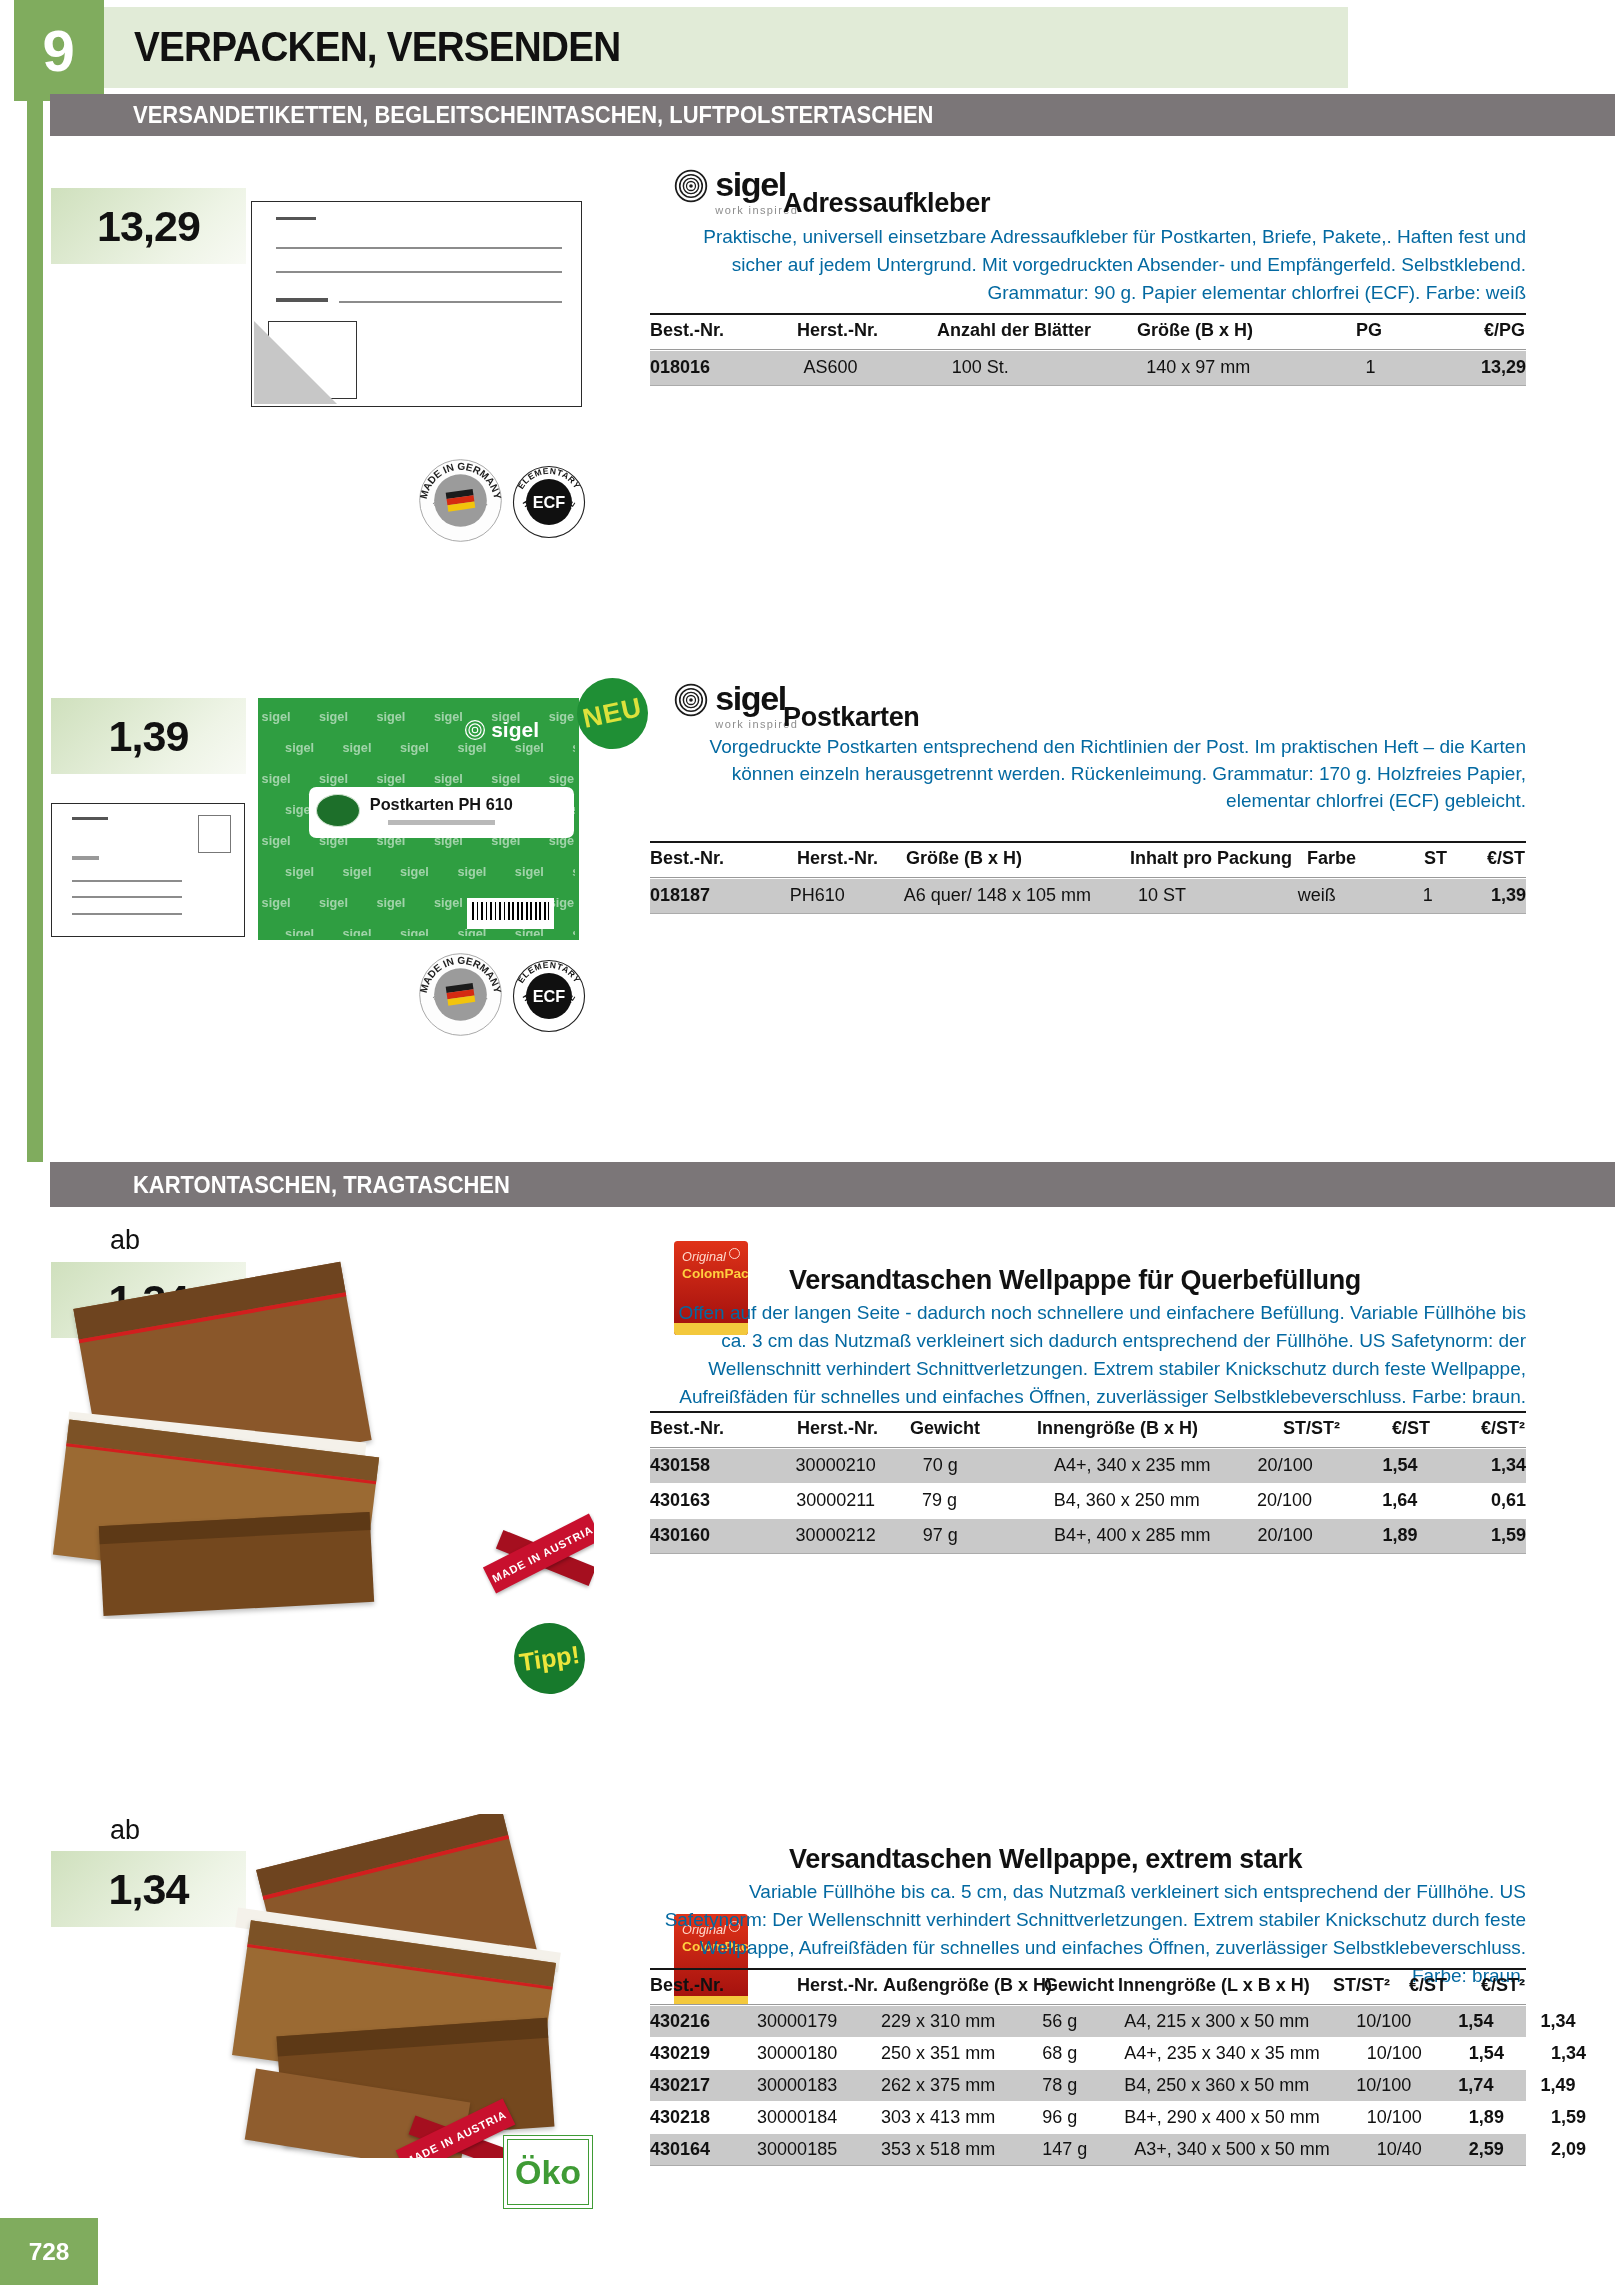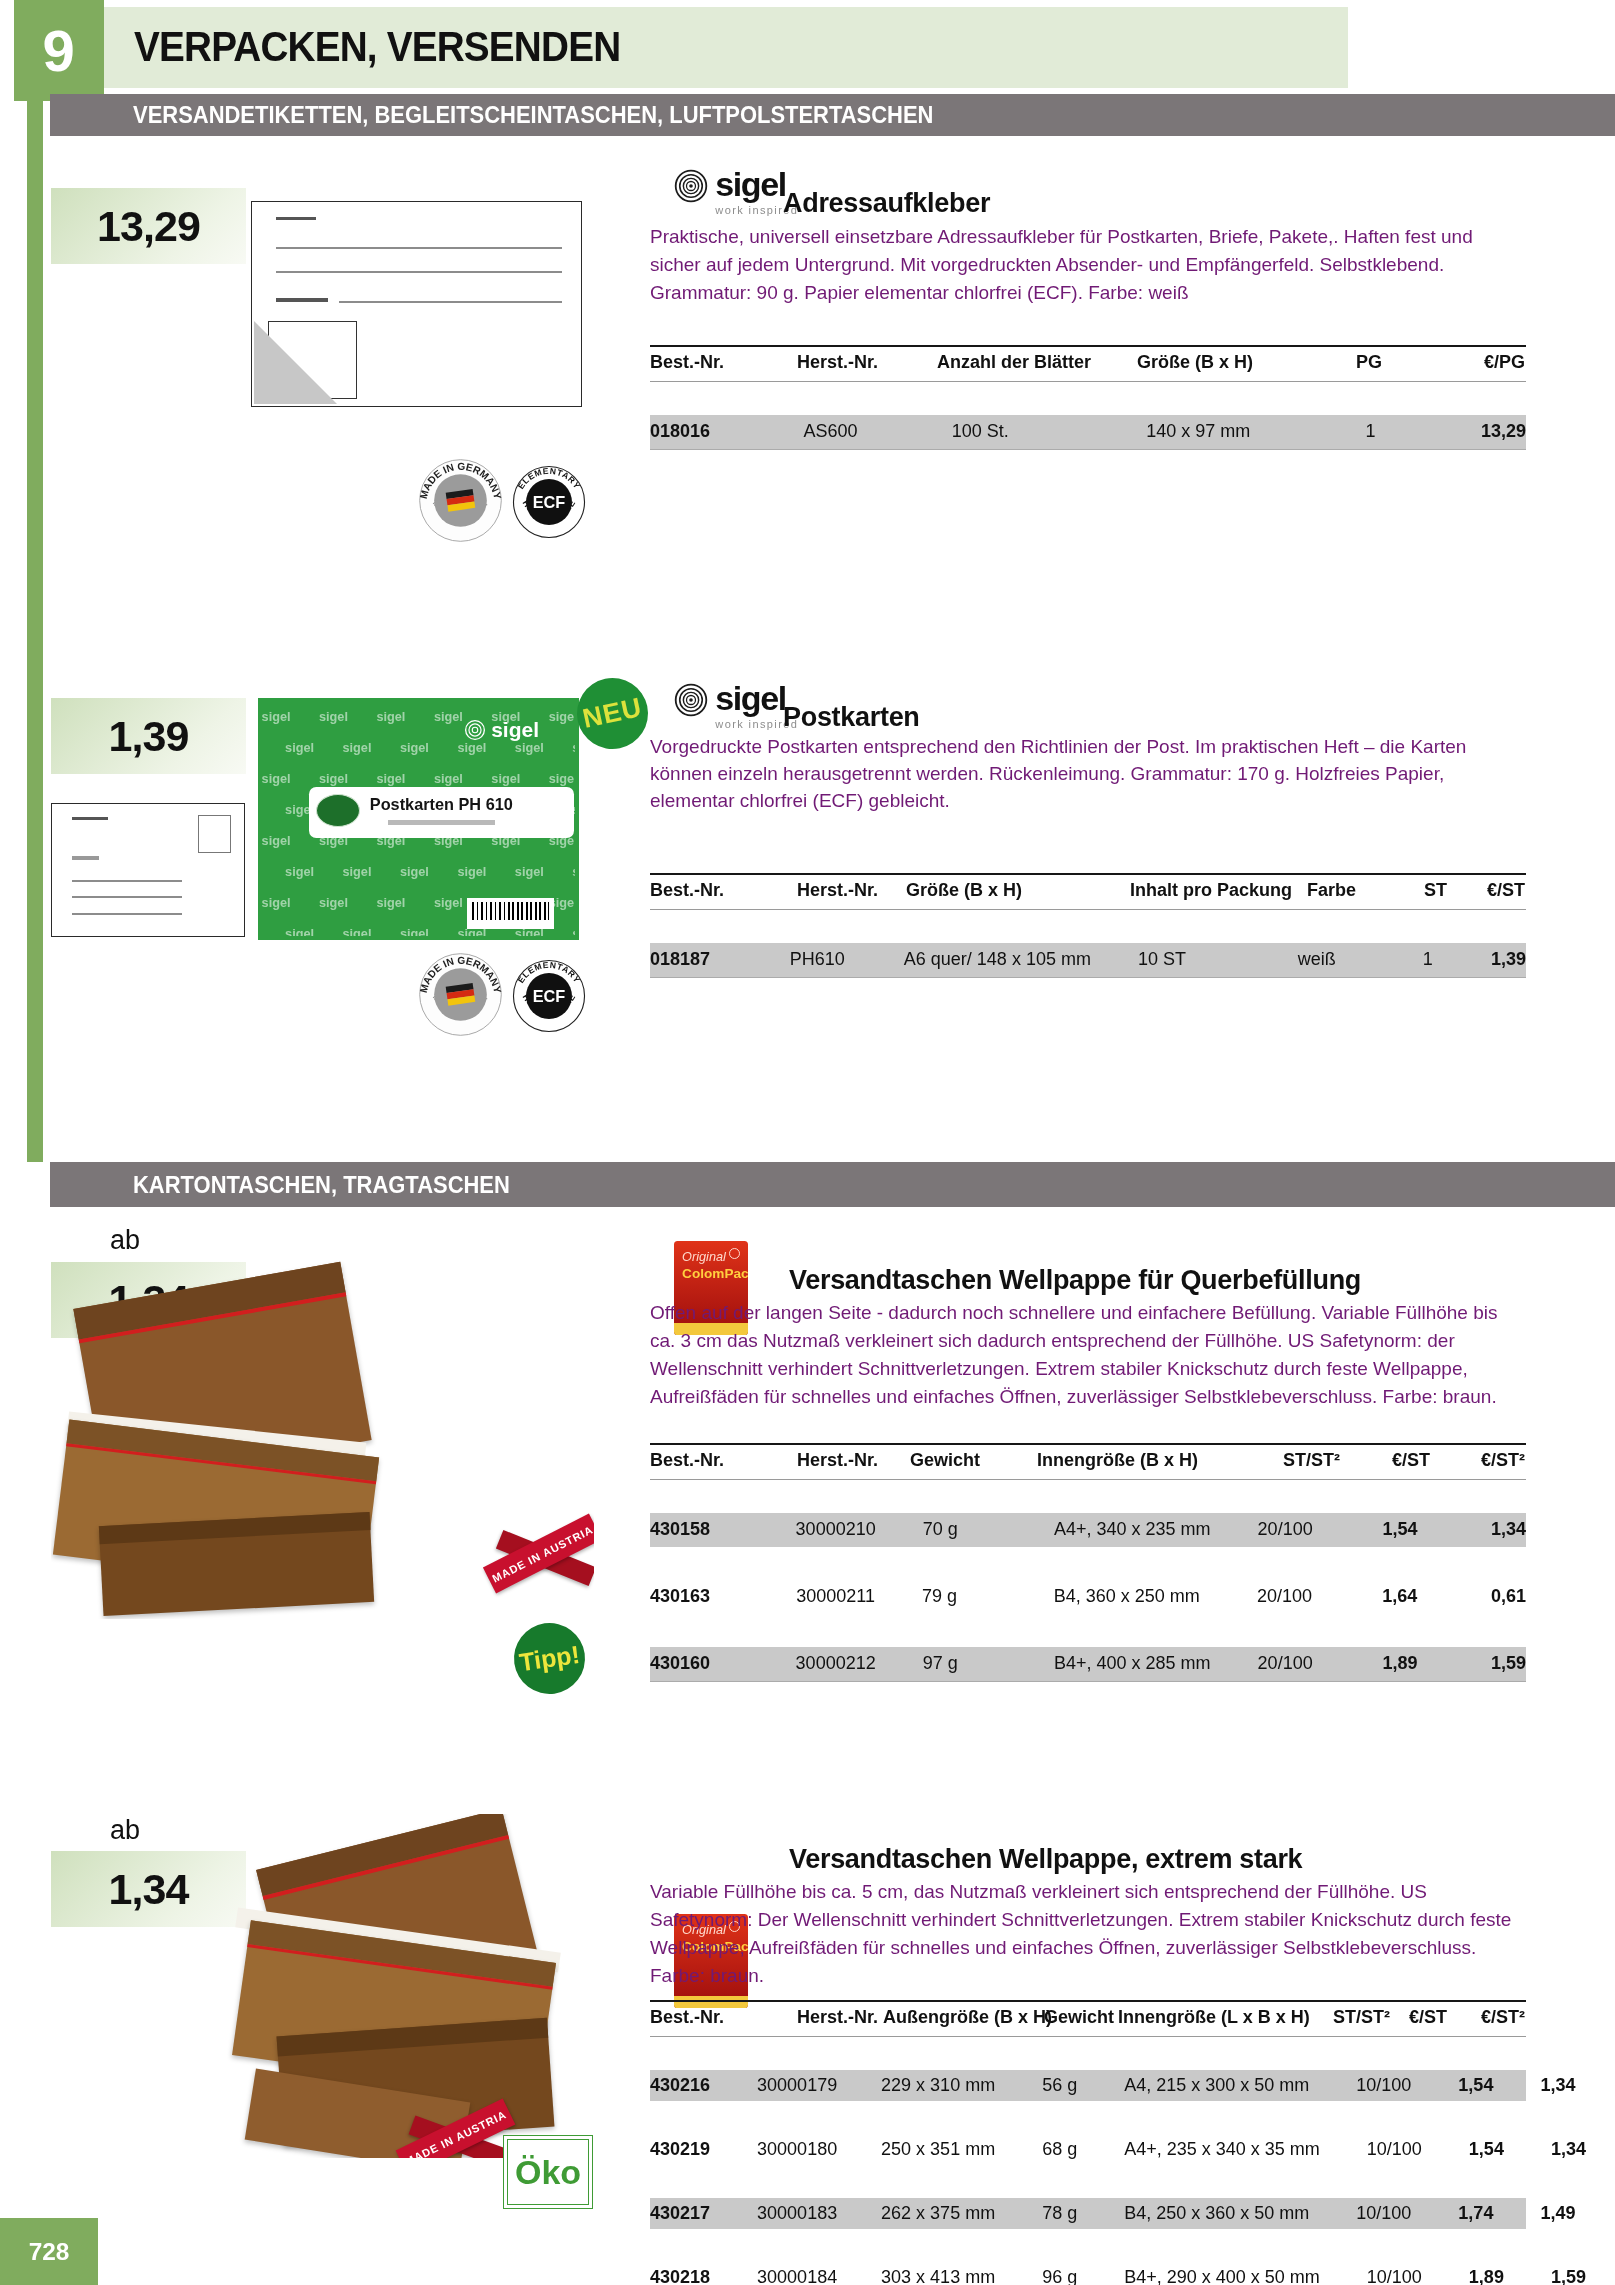--- a/index.html
+++ b/index.html
@@ -24,25 +24,25 @@
             display:flex;align-items:center;justify-content:center;}
   .pricebox span{font-size:43px;font-weight:bold;letter-spacing:-0.9px;}
   .abtag{font-size:27px;font-weight:normal;}
 
   
   .sigel{display:flex;gap:6.3px;align-items:flex-start;}
   .sigel .nm{font-size:34px;font-weight:bold;letter-spacing:-1.4px;line-height:33px;display:block;}
   .sigel .tg{font-size:11px;color:#8d8d8d;letter-spacing:1.4px;display:block;margin-top:2.7px;}
 
   .ptitle{font-size:27px;font-weight:bold;letter-spacing:-0.3px;white-space:nowrap;}
-  .pdesc{width:876px;font-size:19px;line-height:28px;color:#701a75;}
+  .pdesc{width:876px;font-size:19px;line-height:28px;color:#0369a1;text-align:right;}
 
   
   .tbl{left:650px;width:876px;}
-  .tr{display:flex;align-items:center;margin-top:32px;}
+  .tr{display:flex;align-items:center;}
   .thead{border-top:2.7px solid #161616;padding:5.4px 0 7.2px;font-weight:bold;font-size:18px;}
   .trow{font-size:18px;border-top:1.8px solid #fff;gap:38px;}
   .t1 .trow,.t2 .trow,.t3 .trow{height:34px;}
   .t4 .trow{height:31px;}
   .rows{border-bottom:1.8px solid #ababab;border-top:0.9px solid #9a9a9a;}
   .rows .trow:nth-child(odd){background:#c9c9c9;}
   .trow>:first-child{font-weight:bold;}
   .trow>:last-child{font-weight:bold;}
   .t3 .trow>:nth-last-child(2),.t4 .trow>:nth-last-child(2){font-weight:bold;}
   .c{box-sizing:border-box;padding-right:9px;white-space:nowrap;}

